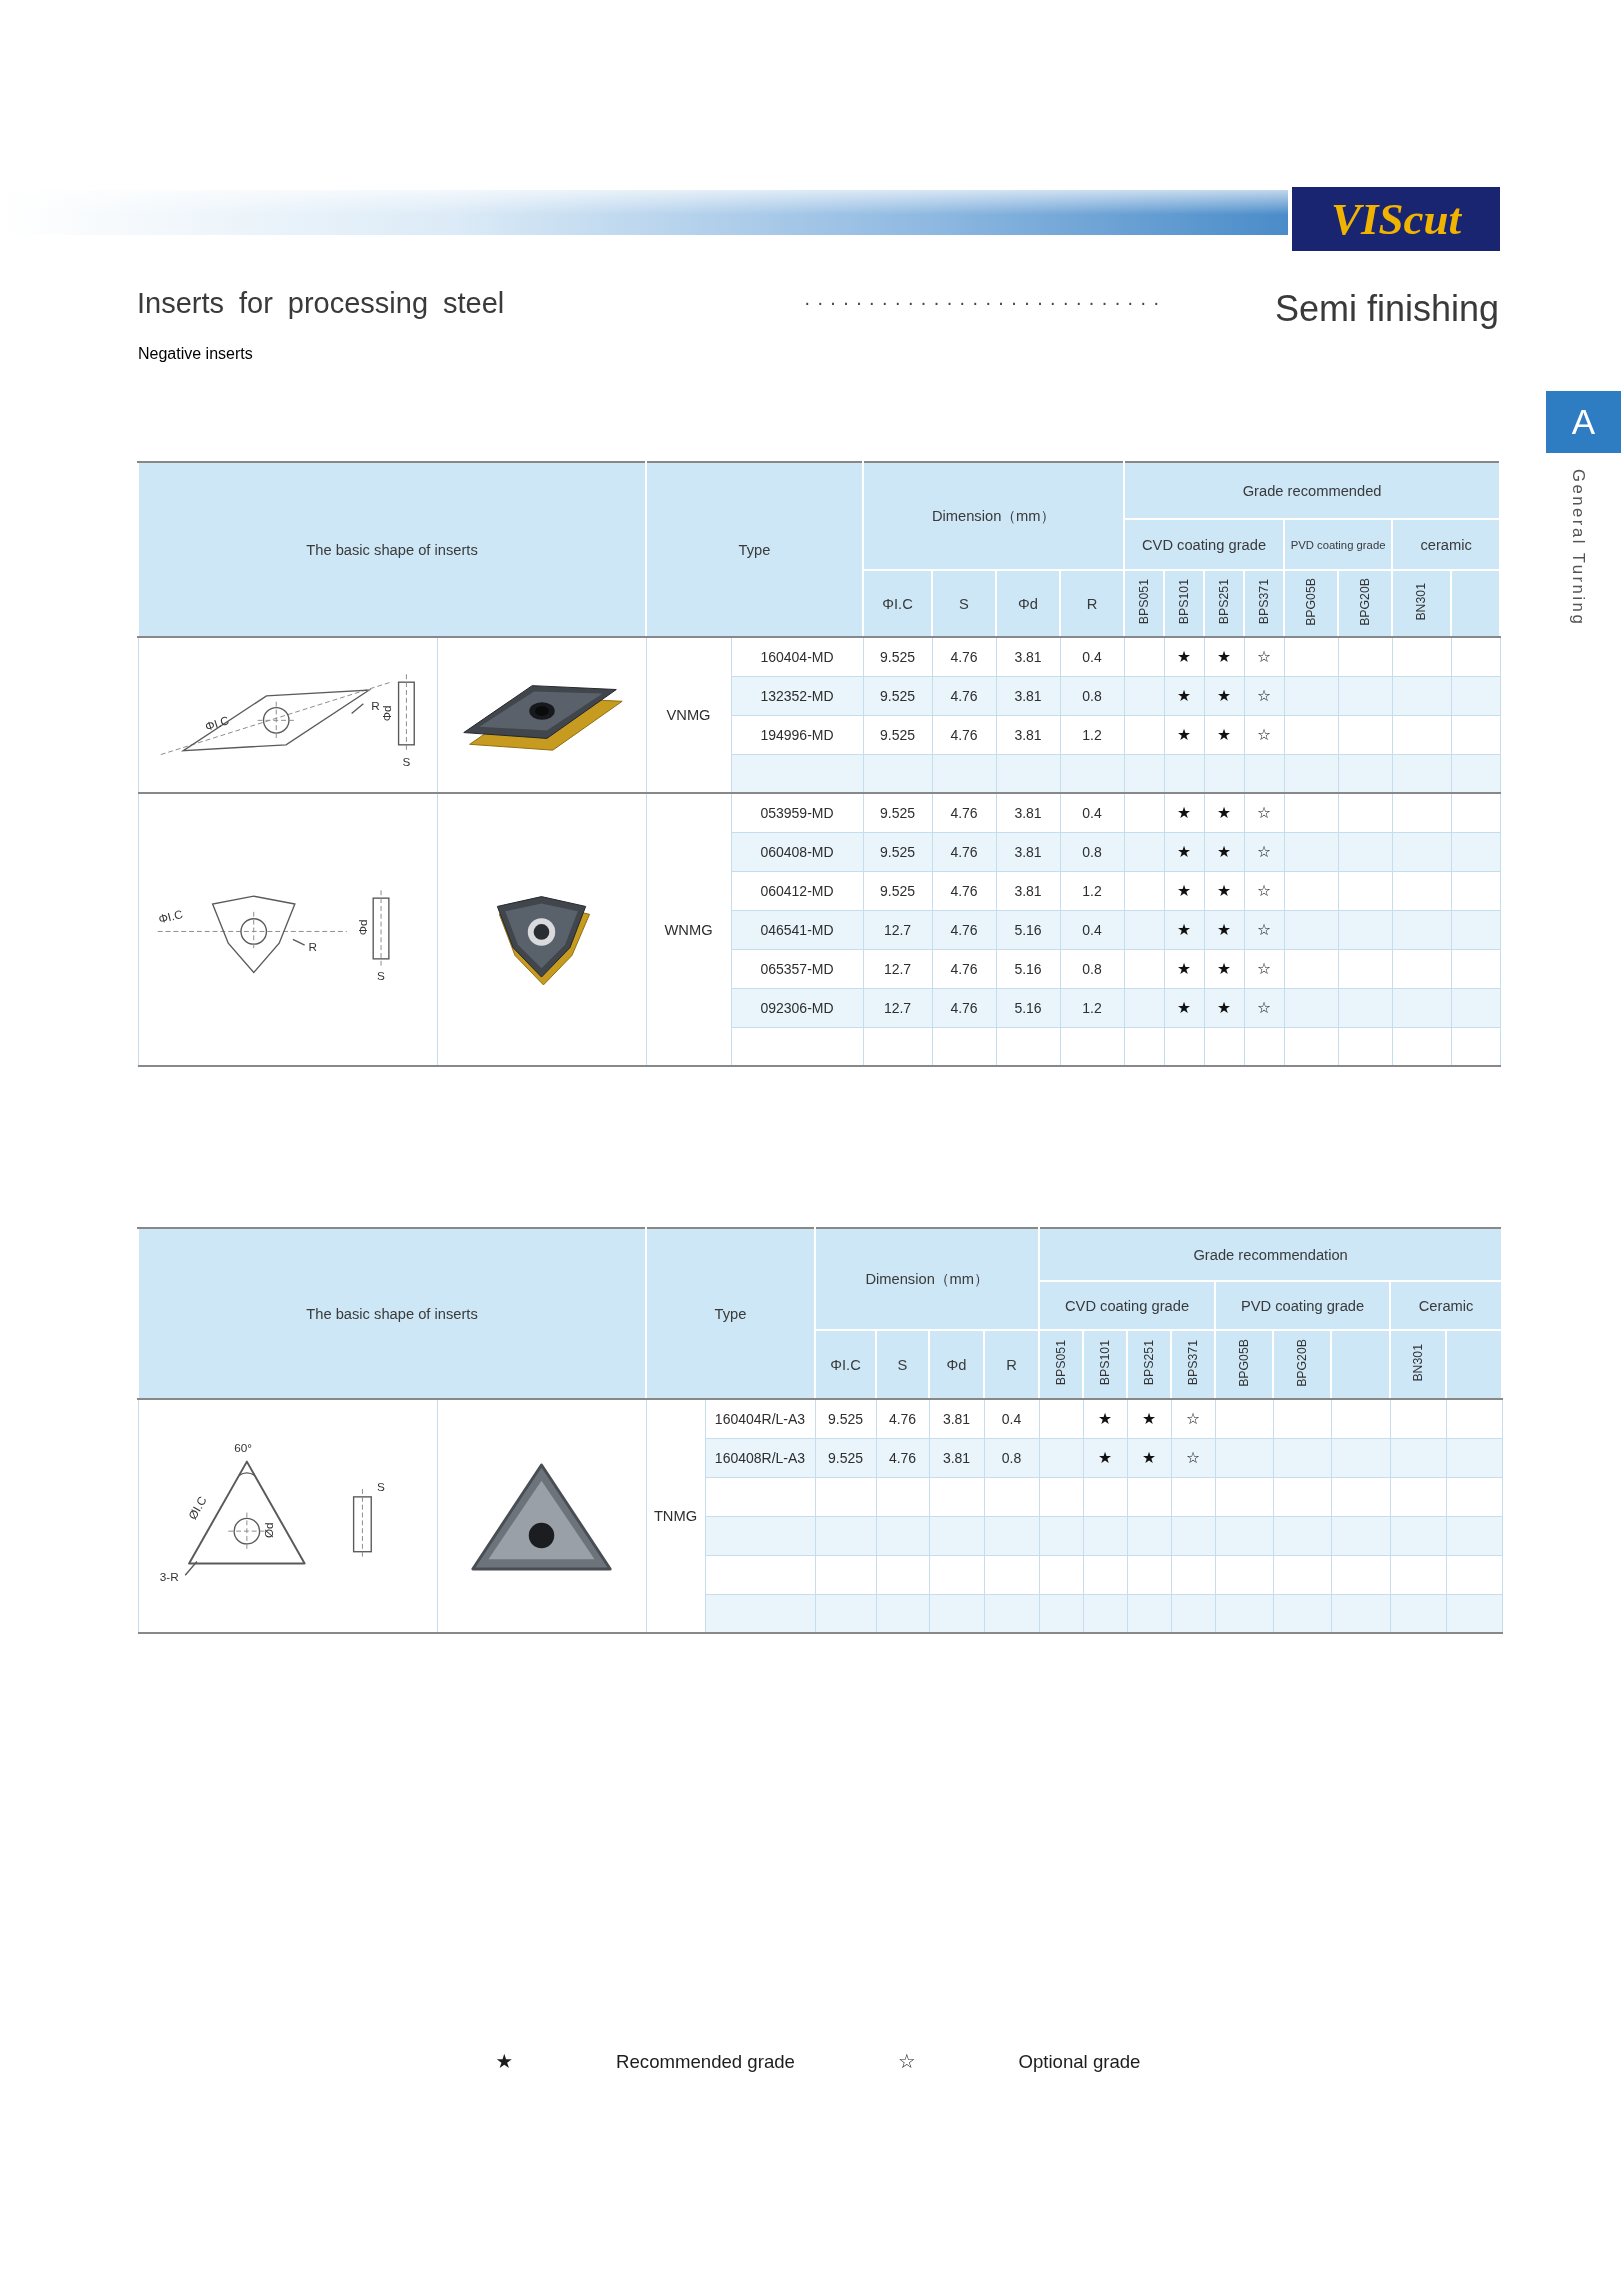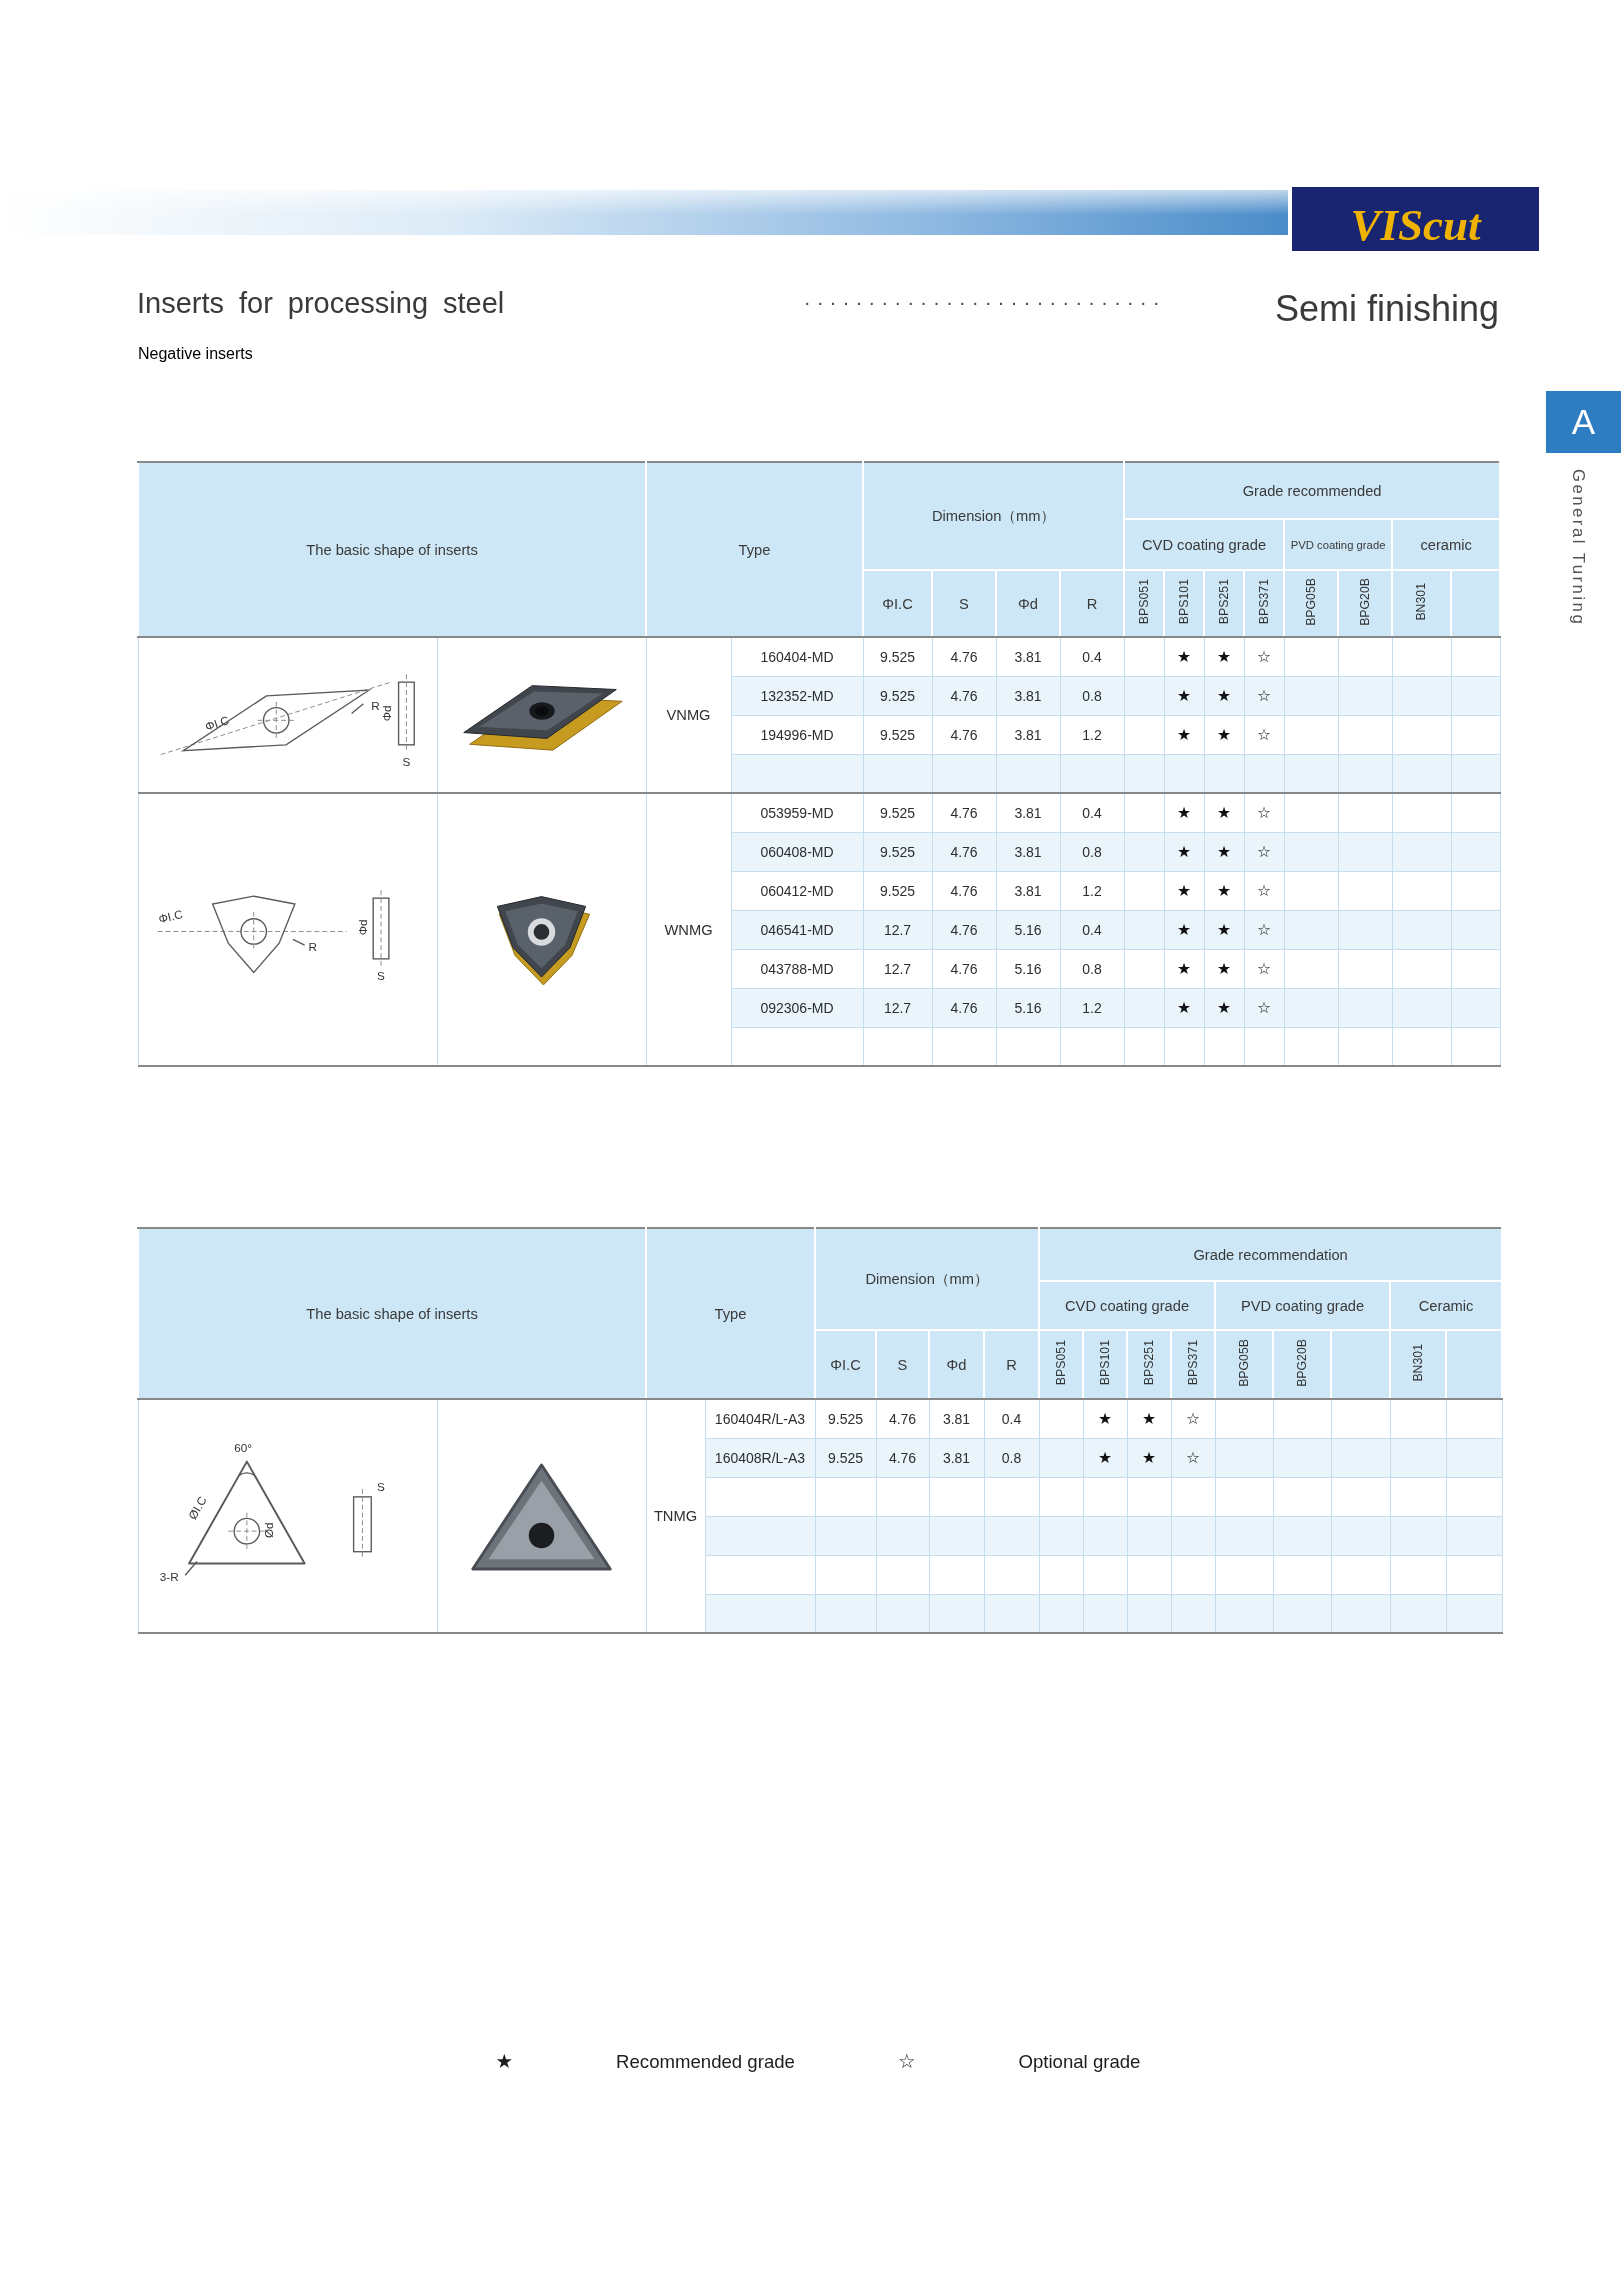--- a/index.html
+++ b/index.html
@@ -2,21 +2,21 @@
 <html><head>
 <meta charset="utf-8">
 <style>
   *{margin:0;padding:0;box-sizing:border-box}
   html,body{background:#fff}
   body{width:1621px;height:2293px;position:relative;font-family:"Liberation Sans",sans-serif;color:#333;overflow:hidden}
 
   .topbar{position:absolute;left:0;top:190px;width:1288px;height:45px;
     background:linear-gradient(to bottom,rgba(255,255,255,.65),rgba(255,255,255,0) 55%),
                linear-gradient(to right,#ffffff,#dcebf7 35%,#8fb9e1 72%,#4a8cc9 100%)}
-  .logo{position:absolute;left:1292px;top:187px;width:247px;height:64px;background:#192570;display:flex;align-items:flex-end;justify-content:center}
+  .logo{position:absolute;left:1292px;top:187px;width:208px;height:64px;background:#192570;display:flex;align-items:center;justify-content:center}
   .logo-text{font-family:"Liberation Serif",serif;font-style:italic;font-weight:700;font-size:45px;color:#f0b400}
 
   .title{position:absolute;left:137px;top:287px;font-size:29px;color:#3a3a3a;word-spacing:6.9px}
   .dots{position:absolute;left:804px;top:291px;font-size:19.6px;letter-spacing:6.4px;color:#444}
   .subtitle{position:absolute;right:122px;top:288px;font-size:36px;color:#3a3a3a}
   .negative{position:absolute;left:138px;top:345px;font-size:16px;color:#000000}
 
   .atab{position:absolute;left:1546px;top:391px;width:75px;height:62px;background:#2e7cc2;color:#fff;font-size:35px;display:flex;align-items:center;justify-content:center}
   .sidetext{position:absolute;left:1568px;top:469px;writing-mode:vertical-rl;font-size:16.7px;color:#555;letter-spacing:2.5px}
 
@@ -278,21 +278,21 @@
     <td class="d g"></td>
     <td class="d g">★</td>
     <td class="d g">★</td>
     <td class="d g">☆</td>
     <td class="d g"></td>
     <td class="d g"></td>
     <td class="d g"></td>
     <td class="d g"></td>
   </tr>
   <tr class="r">
-    <td class="d">043788-MD</td>
+    <td class="d">065357-MD</td>
     <td class="d">12.7</td>
     <td class="d">4.76</td>
     <td class="d">5.16</td>
     <td class="d">0.8</td>
     <td class="d g"></td>
     <td class="d g">★</td>
     <td class="d g">★</td>
     <td class="d g">☆</td>
     <td class="d g"></td>
     <td class="d g"></td>

